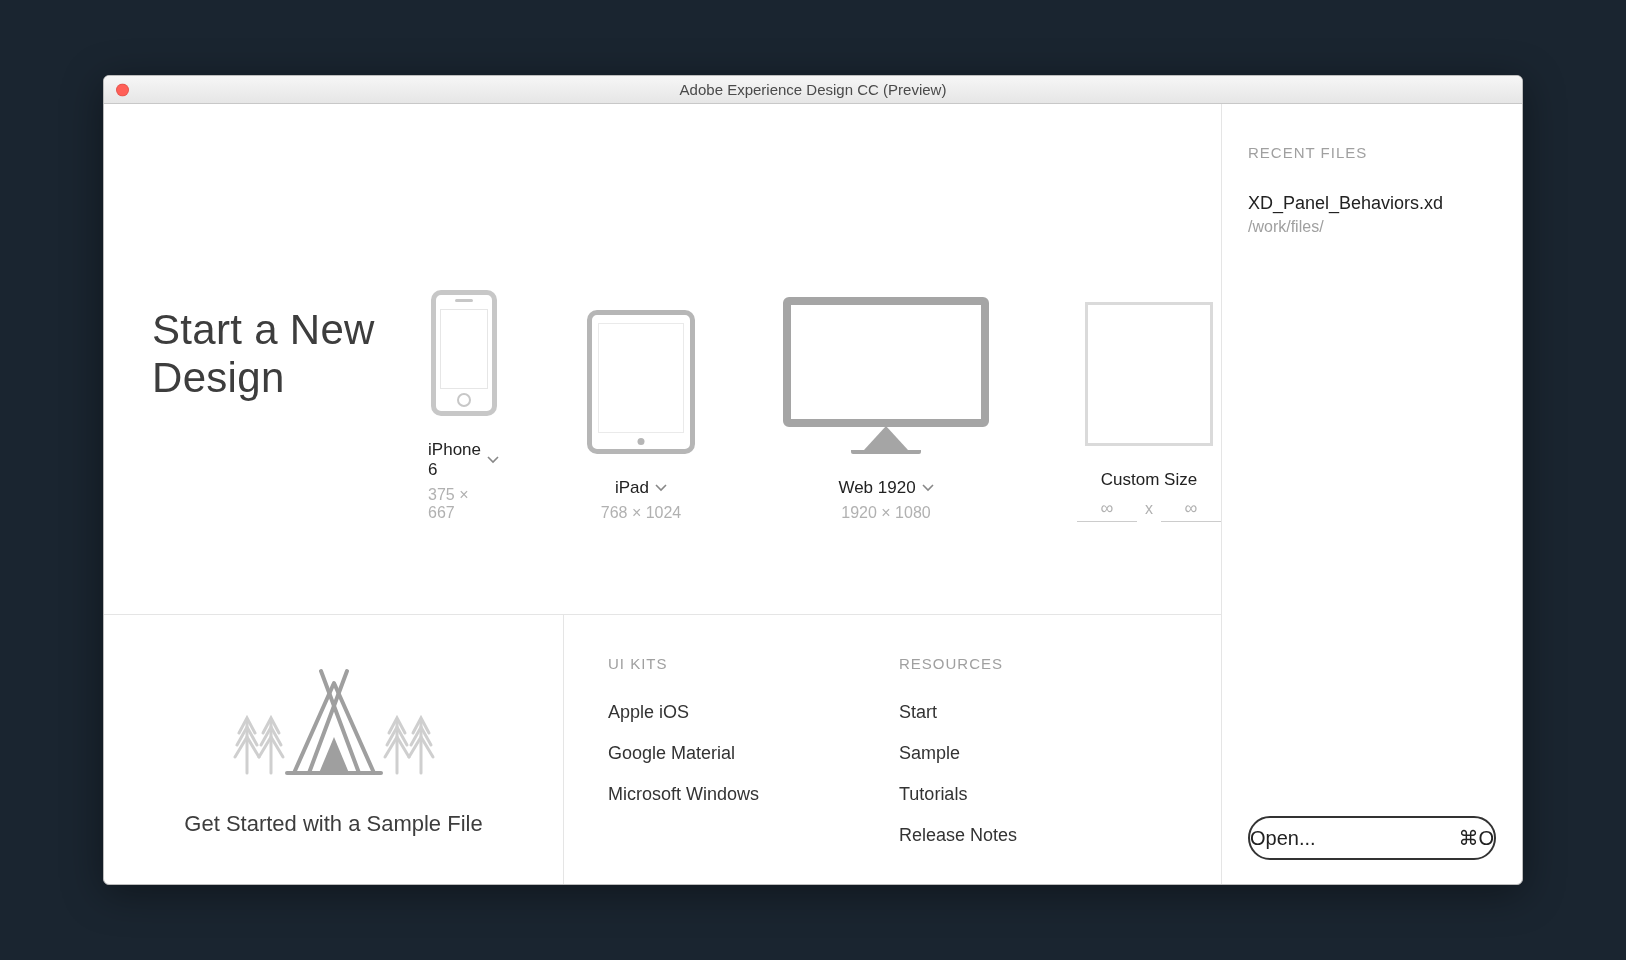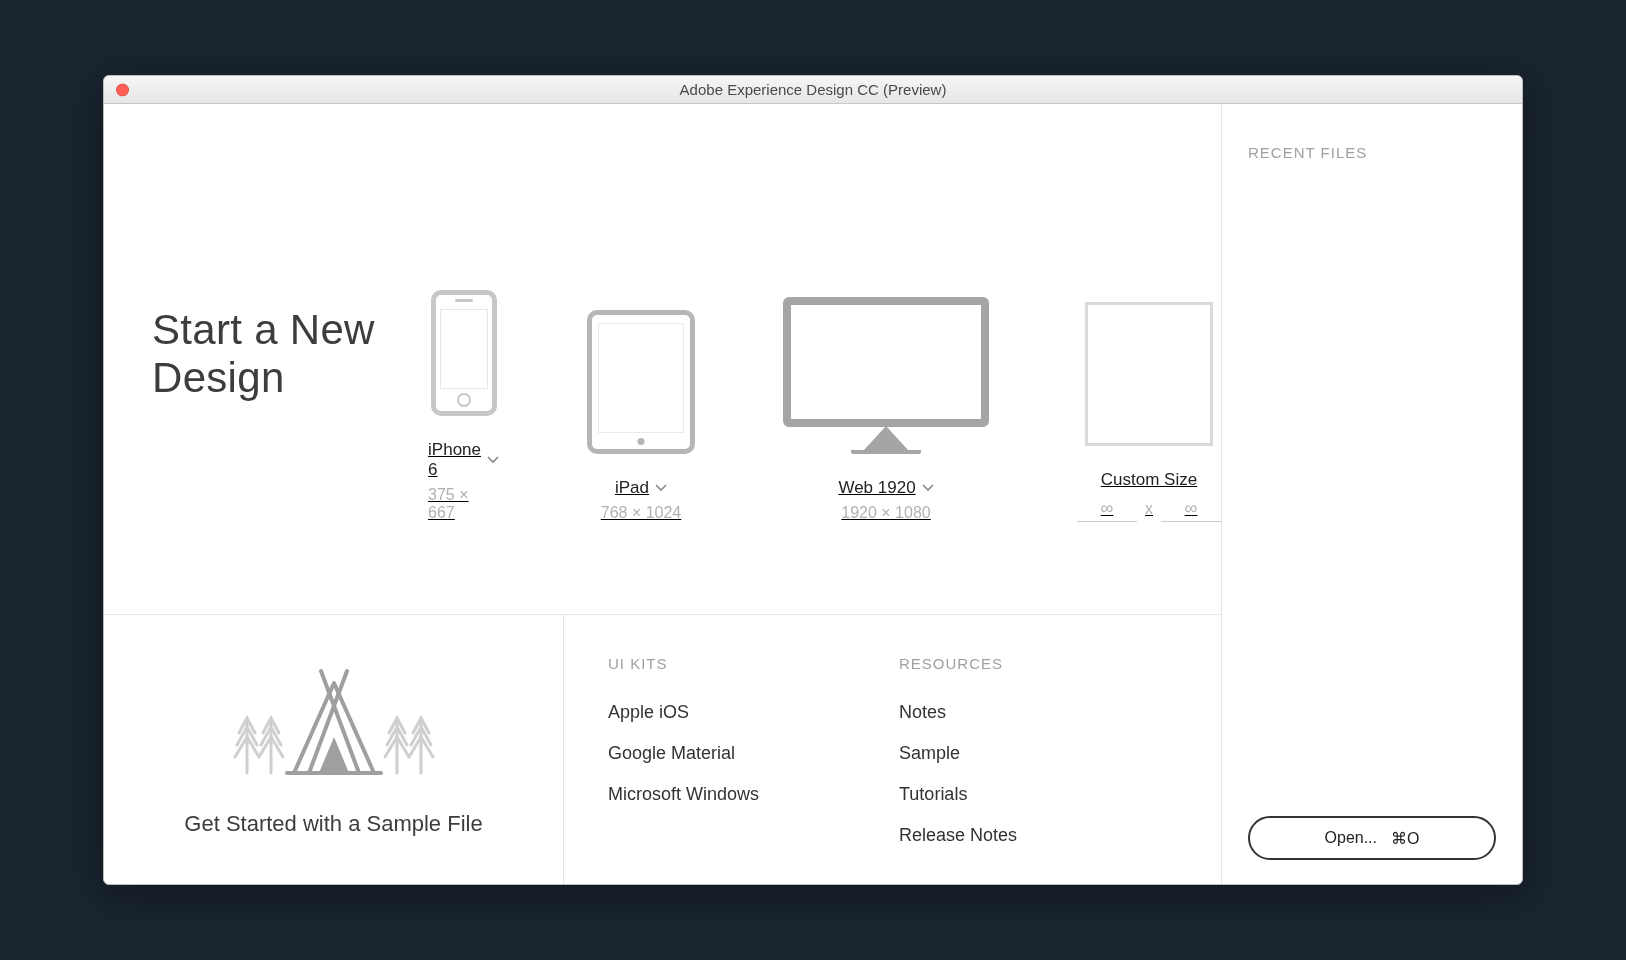--- a/index.html
+++ b/index.html
@@ -80,21 +80,20 @@
     display: flex;
     align-items: flex-end;
     gap: 88px;
     justify-content: center;
   }
   .tpl {
     display: flex;
     flex-direction: column;
     align-items: center;
     cursor: pointer;
-    text-decoration: underline;
   }
   .device-frame {
     display: flex;
     align-items: flex-end;
     justify-content: center;
     margin-bottom: 24px;
     height: 160px;
   }
   
   .iphone {
@@ -259,22 +258,22 @@
     font-size: 16px;
     color: #a0a0a0;
   }
   .open-btn {
     margin-top: auto;
     border: 2px solid #333;
     border-radius: 26px;
     height: 44px;
     display: flex;
     align-items: center;
-    justify-content: center;
-    font-size: 16px;
+    justify-content: space-between;
+    font-size: 20px;
     color: #222;
     cursor: pointer;
     gap: 14px;
     background: #fff;
   }
 </style>
 </head>
 <body>
 
 <div class="window">
@@ -391,31 +390,35 @@
 
         <div class="links">
           <div class="link-col">
             <h3>UI KITS</h3>
             <a>Apple iOS</a>
             <a>Google Material</a>
             <a>Microsoft Windows</a>
           </div>
           <div class="link-col">
             <h3>RESOURCES</h3>
-            <a>Notes</a>
+            <a>Start</a>
             <a>Sample</a>
             <a>Tutorials</a>
             <a>Release Notes</a>
           </div>
         </div>
       </div>
 
     </div>
 
     <div class="sidebar">
       <h3>RECENT FILES</h3>
+      <div class="recent-file">
+        <div class="recent-name">XD_Panel_Behaviors.xd</div>
+        <div class="recent-path">/work/files/</div>
+      </div>
       <div class="open-btn">
         <span>Open...</span>
         <span>⌘O</span>
       </div>
     </div>
   </div>
 </div>
 
 </body></html>

